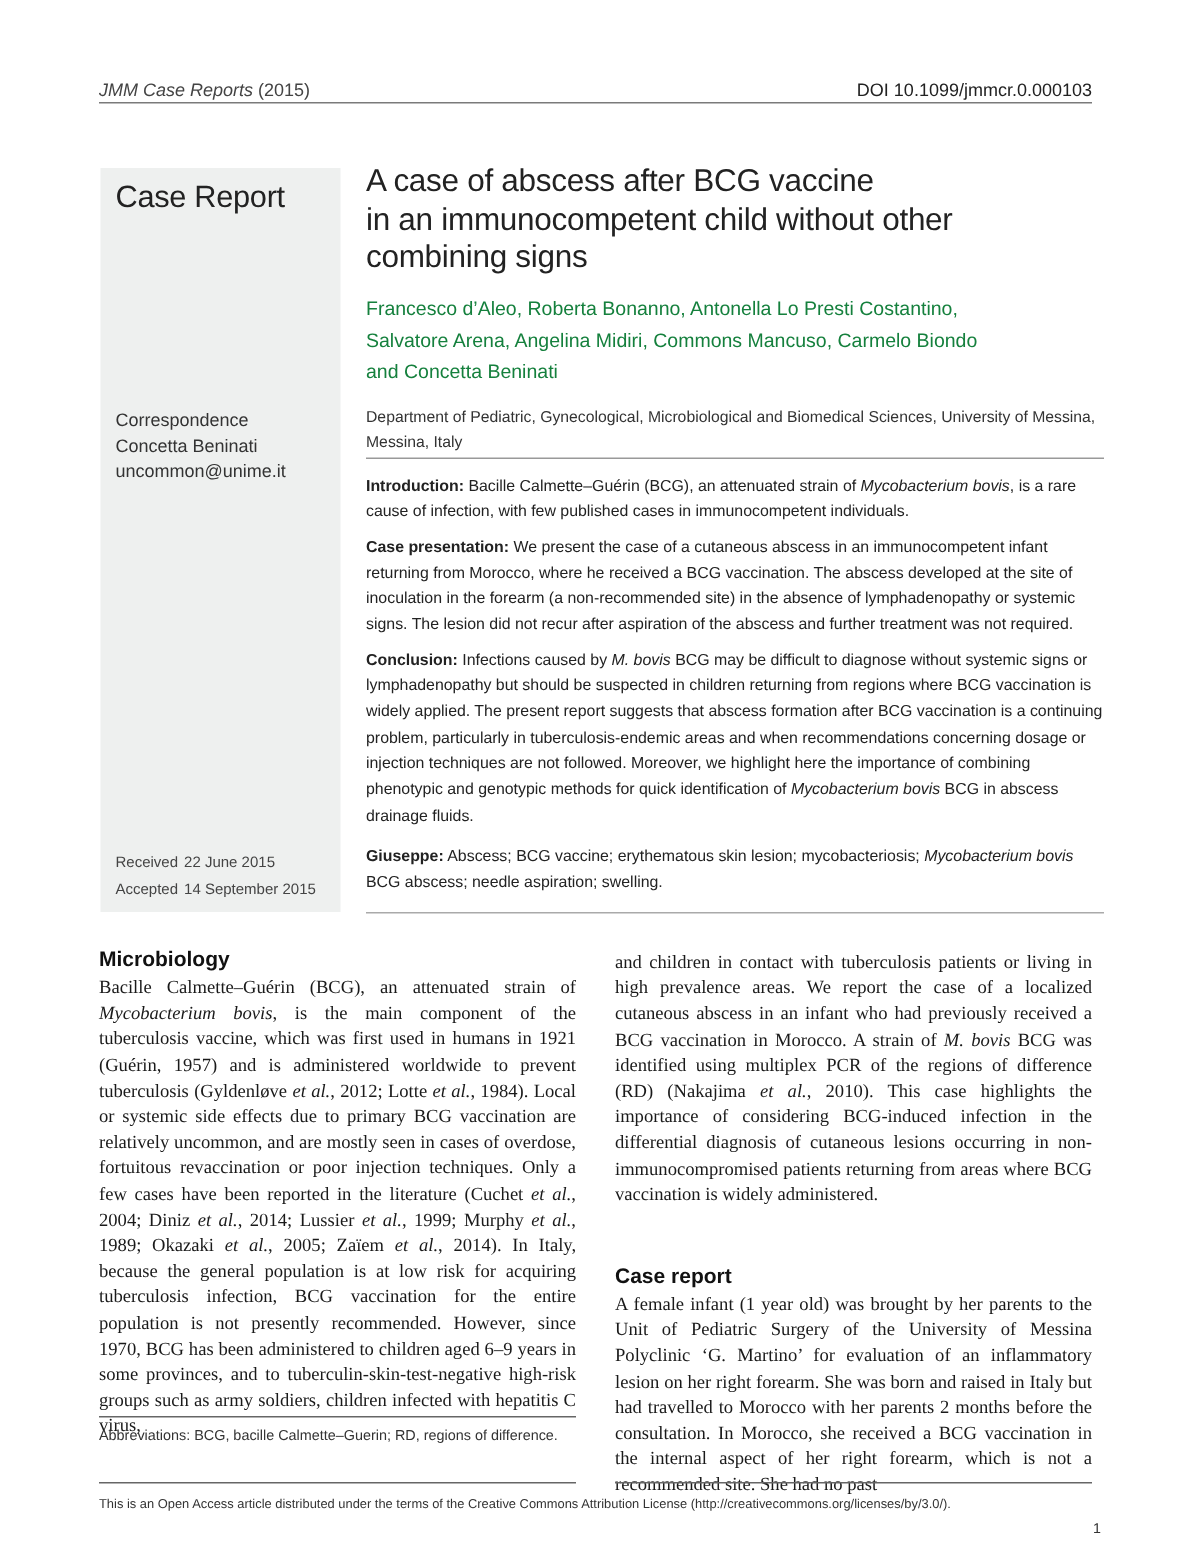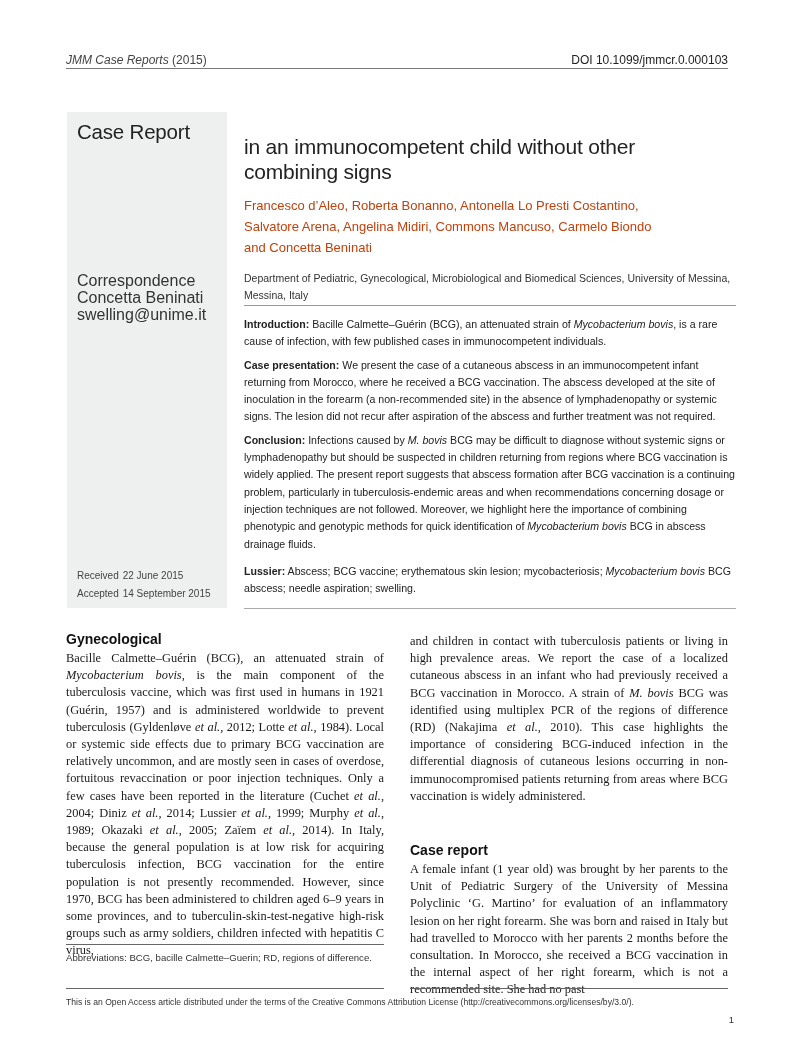--- a/index.html
+++ b/index.html
@@ -8,28 +8,28 @@
   .serif { font-family: "Liberation Serif", "DejaVu Serif", serif; }
 
   
   .run-head { position: absolute; left: 66px; top: 48px; width: 662px; height: 20px; border-bottom: 1px solid #7a7a7a; font-size: 12px; color: #333; }
   .run-head .left { position: absolute; left: 0; top: 5px; color: #444; }
   .run-head .right { position: absolute; right: 0; top: 5px; color: #222; }
 
   
   .side-box { position: absolute; left: 67px; top: 112px; width: 160px; height: 496px; background: #eef0ef; }
   .side-title { position: absolute; left: 10px; top: 8px; font-size: 20.5px; color: #222; letter-spacing: -0.2px; }
-  .corr { position: absolute; left: 10px; top: 160px; font-size: 16px; line-height: 17px; color: #333; }
+  .corr { position: absolute; left: 10px; top: 160px; font-size: 12px; line-height: 17px; color: #333; }
   .dates { position: absolute; left: 10px; top: 455px; font-size: 10px; line-height: 18px; color: #444; }
   .dates .lbl { display: inline-block; margin-right: 4px; }
 
   
   .title-block { position: absolute; left: 244px; top: 108px; width: 500px; }
   .title { font-size: 21px; line-height: 25.5px; color: #222; margin: 0; font-weight: normal; letter-spacing: -0.2px; }
-  .authors { margin-top: 10px; font-size: 13px; line-height: 21px; color: #c2410c; }
+  .authors { margin-top: 10px; font-size: 13px; line-height: 21px; color: #15803d; }
   .affil { position: absolute; left: 244px; top: 270px; width: 490px; font-size: 10.5px; line-height: 17px; color: #333; }
   .rule1 { position: absolute; left: 244px; top: 305px; width: 492px; height: 1px; background: #999; }
 
   
   .abstract { position: absolute; left: 244px; top: 316px; width: 494px; font-size: 10.6px; line-height: 17.3px; color: #222; }
   .abstract p { margin: 0 0 6px 0; }
   .abstract b { font-weight: bold; margin-top: 12px; }
   .rule2 { position: absolute; left: 244px; top: 608px; width: 492px; height: 1px; background: #aaa; }
 
   
@@ -56,54 +56,54 @@
 <div class="run-head sans">
   <span class="left"><i>JMM Case Reports</i> <span>(2015)</span></span>
   <span class="right">DOI 10.1099/jmmcr.0.000103</span>
 </div>
 
 <div class="side-box sans">
   <div class="side-title">Case Report</div>
   <div class="corr">
     <div>Correspondence</div>
     <div>Concetta Beninati</div>
-    <div>swelling@unime.it</div>
+    <div>uncommon@unime.it</div>
   </div>
   <div class="dates">
     <div><span class="lbl">Received</span><span>22 June 2015</span></div>
     <div><span class="lbl">Accepted</span><span>14 September 2015</span></div>
   </div>
 </div>
 
 <div class="title-block sans">
   <h1 class="title">
-    <br>
+    <span>A case of abscess after BCG vaccine</span><br>
     <span>in an immunocompetent child without other</span><br>
     <span>combining signs</span>
   </h1>
   <div class="authors">
     <span>Francesco d’Aleo, Roberta Bonanno, Antonella Lo Presti Costantino,</span><br>
     <span>Salvatore Arena, Angelina Midiri, Commons Mancuso, Carmelo Biondo</span><br>
     <span>and Concetta Beninati</span>
   </div>
 </div>
 
 <div class="affil sans">Department of Pediatric, Gynecological, Microbiological and Biomedical Sciences, University of Messina, Messina, Italy</div>
 <div class="rule1"></div>
 
 <div class="abstract sans">
   <p><b>Introduction:</b><span> Bacille Calmette–Guérin (BCG), an attenuated strain of </span><i>Mycobacterium bovis</i><span>, is a rare cause of infection, with few published cases in immunocompetent individuals.</span></p>
   <p><b>Case presentation:</b><span> We present the case of a cutaneous abscess in an immunocompetent infant returning from Morocco, where he received a BCG vaccination. The abscess developed at the site of inoculation in the forearm (a non-recommended site) in the absence of lymphadenopathy or systemic signs. The lesion did not recur after aspiration of the abscess and further treatment was not required.</span></p>
   <p><b>Conclusion:</b><span> Infections caused by </span><i>M. bovis</i><span> BCG may be difficult to diagnose without systemic signs or lymphadenopathy but should be suspected in children returning from regions where BCG vaccination is widely applied. The present report suggests that abscess formation after BCG vaccination is a continuing problem, particularly in tuberculosis-endemic areas and when recommendations concerning dosage or injection techniques are not followed. Moreover, we highlight here the importance of combining phenotypic and genotypic methods for quick identification of </span><i>Mycobacterium bovis</i><span> BCG in abscess drainage fluids.</span></p>
-  <p style="margin-top:10px;"><b>Lussier:</b><span>  Abscess; BCG vaccine; erythematous skin lesion; mycobacteriosis; </span><i>Mycobacterium bovis</i><span> BCG abscess; needle aspiration; swelling.</span></p>
+  <p style="margin-top:10px;"><b>Giuseppe:</b><span>  Abscess; BCG vaccine; erythematous skin lesion; mycobacteriosis; </span><i>Mycobacterium bovis</i><span> BCG abscess; needle aspiration; swelling.</span></p>
 </div>
 <div class="rule2"></div>
 
 <div class="col col-left serif">
-  <h2 class="sans">Gynecological</h2>
+  <h2 class="sans">Microbiology</h2>
   <p><span>Bacille Calmette–Guérin (BCG), an attenuated strain of </span><i>Mycobacterium bovis</i><span>, is the main component of the tuberculosis vaccine, which was first used in humans in 1921 (Guérin, 1957) and is administered worldwide to prevent tuberculosis (Gyldenløve </span><i>et al.</i><span>, 2012; Lotte </span><i>et al.</i><span>, 1984). Local or systemic side effects due to primary BCG vaccination are relatively uncommon, and are mostly seen in cases of overdose, fortuitous revaccination or poor injection techniques. Only a few cases have been reported in the literature (Cuchet </span><i>et al.</i><span>, 2004; Diniz </span><i>et al.</i><span>, 2014; Lussier </span><i>et al.</i><span>, 1999; Murphy </span><i>et al.</i><span>, 1989; Okazaki </span><i>et al.</i><span>, 2005; Zaïem </span><i>et al.</i><span>, 2014). In Italy, because the general population is at low risk for acquiring tuberculosis infection, BCG vaccination for the entire population is not presently recommended. However, since 1970, BCG has been administered to children aged 6–9 years in some provinces, and to tuberculin-skin-test-negative high-risk groups such as army soldiers, children infected with hepatitis C virus,</span></p>
 </div>
 
 <div class="col col-right serif" style="top:633px;">
   <p><span>and children in contact with tuberculosis patients or living in high prevalence areas. We report the case of a localized cutaneous abscess in an infant who had previously received a BCG vaccination in Morocco. A strain of </span><i>M. bovis</i><span> BCG was identified using multiplex PCR of the regions of difference (RD) (Nakajima </span><i>et al.</i><span>, 2010). This case highlights the importance of considering BCG-induced infection in the differential diagnosis of cutaneous lesions occurring in non-immunocompromised patients returning from areas where BCG vaccination is widely administered.</span></p>
   <h2 class="sans second">Case report</h2>
   <p>A female infant (1 year old) was brought by her parents to the Unit of Pediatric Surgery of the University of Messina Polyclinic ‘G. Martino’ for evaluation of an inflammatory lesion on her right forearm. She was born and raised in Italy but had travelled to Morocco with her parents 2 months before the consultation. In Morocco, she received a BCG vaccination in the internal aspect of her right forearm, which is not a recommended site. She had no past</p>
 </div>
 
 <div class="foot-rule1"></div>

